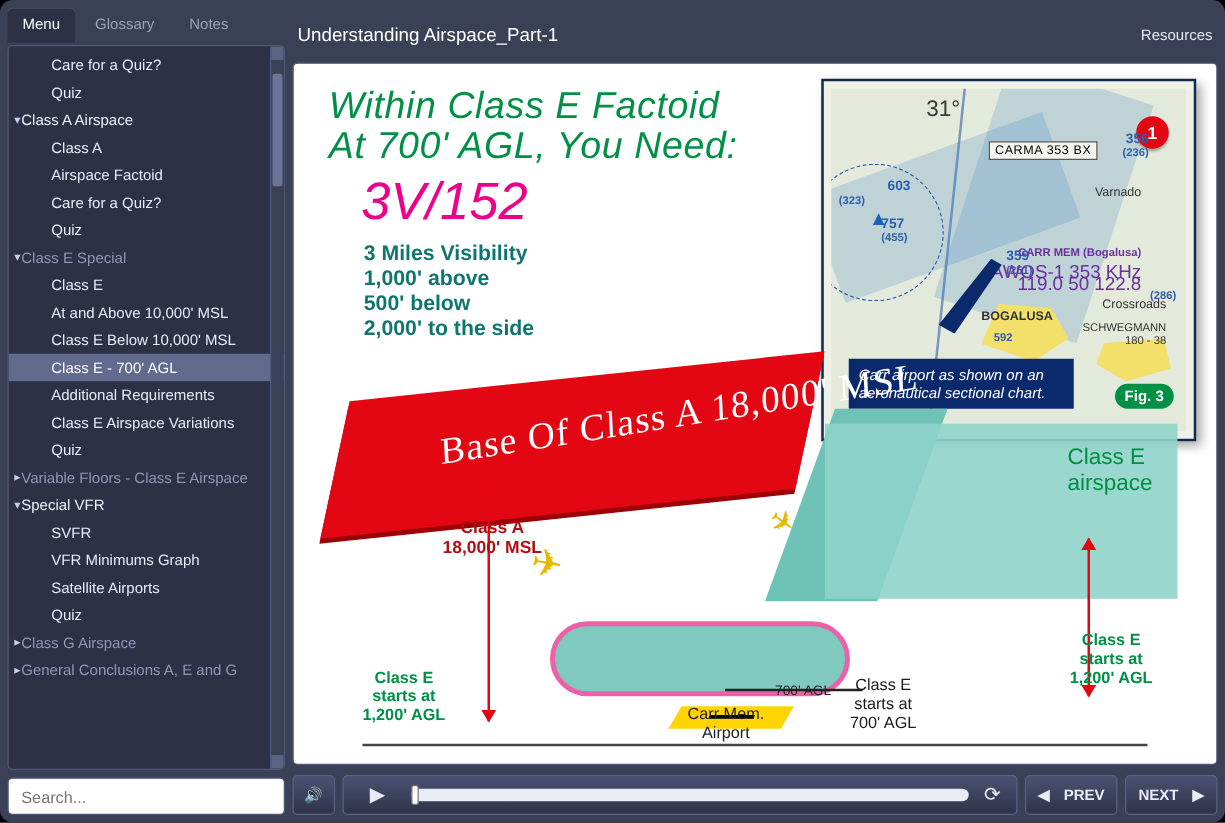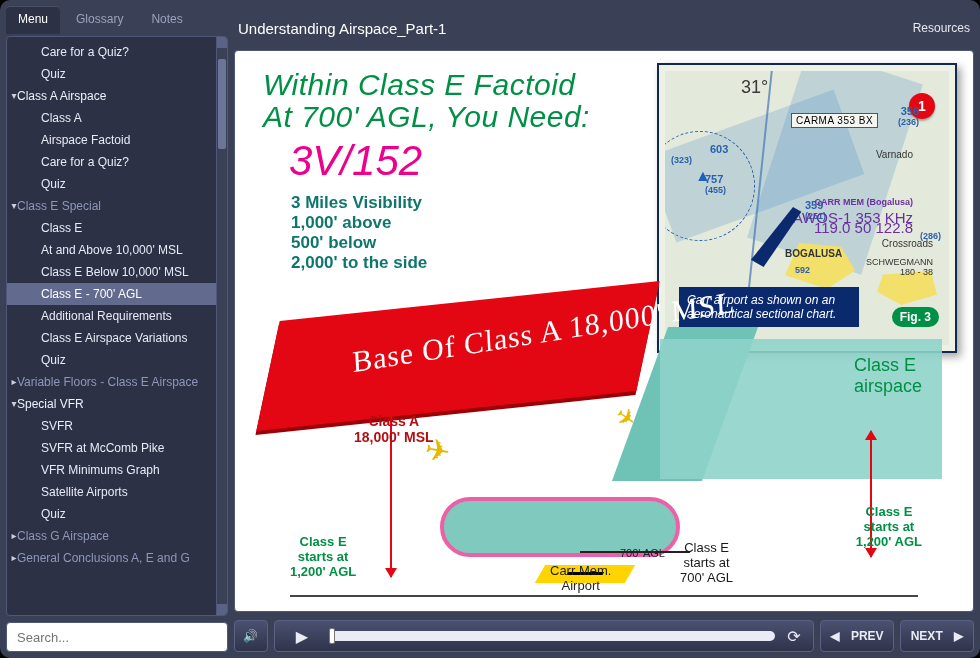--- a/index.html
+++ b/index.html
@@ -125,21 +125,20 @@
               <li class="sub"><span>Class E</span></li>
               <li class="sub"><span>At and Above 10,000' MSL</span></li>
               <li class="sub"><span>Class E Below 10,000' MSL</span></li>
               <li class="sub selected"><span>Class E - 700' AGL</span></li>
               <li class="sub"><span>Additional Requirements</span></li>
               <li class="sub"><span>Class E Airspace Variations</span></li>
               <li class="sub"><span>Quiz</span></li>
               <li class="section dim"><span class="caret closed"></span><span>Variable Floors - Class E Airspace</span></li>
               <li class="section"><span class="caret open"></span><span>Special VFR</span></li>
               <li class="sub"><span>SVFR</span></li>
-              <li class="sub"><span>SVFR at McComb Pike</span></li>
               <li class="sub"><span>VFR Minimums Graph</span></li>
               <li class="sub"><span>Satellite Airports</span></li>
               <li class="sub"><span>Quiz</span></li>
               <li class="section dim"><span class="caret closed"></span><span>Class G Airspace</span></li>
               <li class="section dim"><span class="caret closed"></span><span>General Conclusions A, E and G</span></li>
             </ul>
         </div>
         <div class="vsb">
             <div class="thumb"></div>
           </div>

